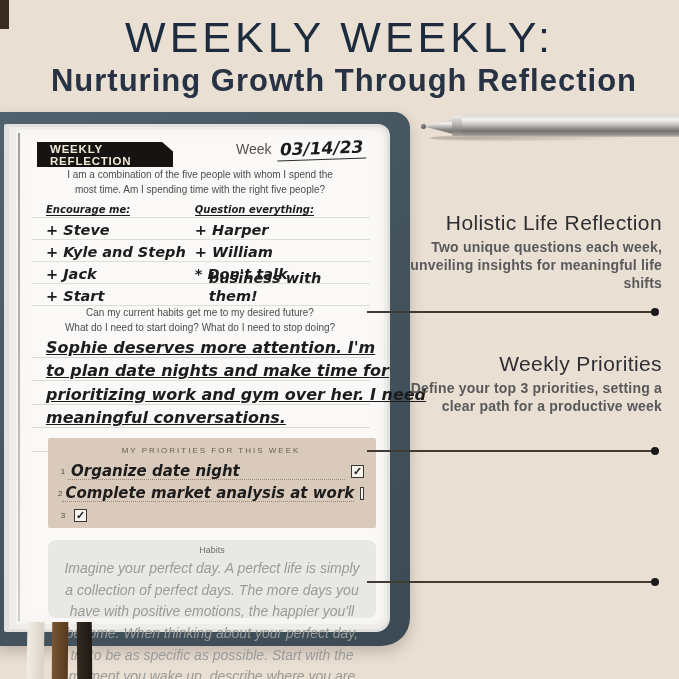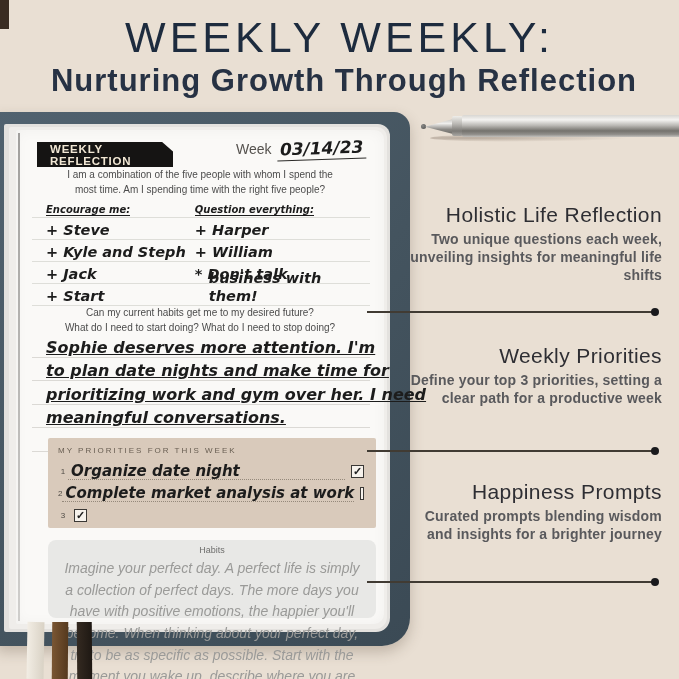--- a/index.html
+++ b/index.html
@@ -67,21 +67,21 @@
   .pcol-r.indent { padding-left:18px; }
   .people-hdr-txt { font-size:10px; border-bottom:1.5px solid #1c1c1c; line-height:1.1; }
   .people-item { font-size:14.5px; line-height:1.1; }
 
   .answer { position:absolute; left:16px; top:204px; width:338px; }
   .answer-row { height:23.5px; border-bottom:1px solid #dbd9d5; display:flex; align-items:flex-end; }
   .answer-row span { font-size:16px; line-height:1.05; padding-left:14px; white-space:nowrap;text-decoration:underline; }
 
   .prior-box { position:absolute; left:32px; top:308px; width:328px; height:90px;
     background:#d9cabb; border-radius:2px; padding:8px 12px 6px 10px; }
-  .prior-title { text-align:left; font-size:8px; letter-spacing:2px; color:#675d51; margin-bottom:3px; }
+  .prior-title { text-align:center; font-size:8px; letter-spacing:2px; color:#675d51; margin-bottom:3px; }
   .prior-row { display:flex; align-items:flex-end; height:22px; }
   .prior-num { font-size:8px; color:#4e4a44; width:10px; text-align:center; padding-bottom:4px; }
   .prior-text { flex:1; border-bottom:1.5px dotted #95897b; font-size:15px; line-height:1.0;
     padding-left:3px; white-space:nowrap; }
   .prior-check { width:13px; height:13px; border:1.3px solid #3a3835; background:#f6f2ec;
     margin-left:6px; margin-bottom:2px; font-size:11px; line-height:11px; text-align:center;
     color:#222; font-weight:700; }
 
   .habits-box { position:absolute; left:32px; top:410px; width:328px; height:78px;
     background:#e8e8e6; border-radius:8px; padding:5px 12px; }
@@ -90,21 +90,21 @@
 
   
   .ribbon { position:absolute; top:622px; height:57px; }
   .ribbon-cream { left:27px; width:17px; background:linear-gradient(90deg,#f2ede4,#d9d2c5); transform:rotate(1deg); }
   .ribbon-brown { left:52px; width:16px; background:linear-gradient(90deg,#7a5633,#55391e); transform:rotate(.5deg); }
   .ribbon-dark  { left:77px; width:15px; background:linear-gradient(90deg,#342a21,#1e1813); transform:rotate(-.5deg); }
   .ribbon-edge  { left:0; top:650px; width:9px; height:29px; background:#3a2c22; }
 
   
   .anno { position:absolute; right:17px; width:262px; text-align:right; }
-  .anno-h { font-size:21px; font-weight:400; color:#2e2e33; letter-spacing:.4px; margin-bottom:3px; }
+  .anno-h { font-size:21px; font-weight:400; color:#2e2e33; letter-spacing:.4px; margin-bottom:3px;margin-top:8px; }
   .anno-b { font-size:14px; font-weight:700; color:#59595c; line-height:1.3; letter-spacing:.2px; }
   .anno-1 { top:203px; } .anno-2 { top:344px; } .anno-3 { top:480px; }
   .rule { position:absolute; height:2px; background:#413b33; left:367px; width:288px; }
   .rule-dot { position:absolute; width:8px; height:8px; border-radius:50%; background:#1a1a1d; left:651px; }
   .rule-1 { top:311px; } .dot-1 { top:308px; }
   .rule-2 { top:450px; } .dot-2 { top:447px; }
   .rule-3 { top:581px; } .dot-3 { top:578px; }
 </style>
 </head>
 <body>
@@ -221,20 +221,16 @@
   <div class="rule rule-1"></div>
   <div class="rule-dot dot-1"></div>
 
   <div class="anno anno-2">
     <div class="anno-h">Weekly Priorities</div>
     <div class="anno-b">Define your top 3 priorities, setting a clear path for a productive week</div>
   </div>
   <div class="rule rule-2"></div>
   <div class="rule-dot dot-2"></div>
 
-  <div class="anno anno-3">
-    <div class="anno-h">Happiness Prompts</div>
-    <div class="anno-b">Curated prompts blending wisdom and insights for a brighter journey</div>
-  </div>
   <div class="rule rule-3"></div>
   <div class="rule-dot dot-3"></div>
 
 </div>
 
 </body></html>

